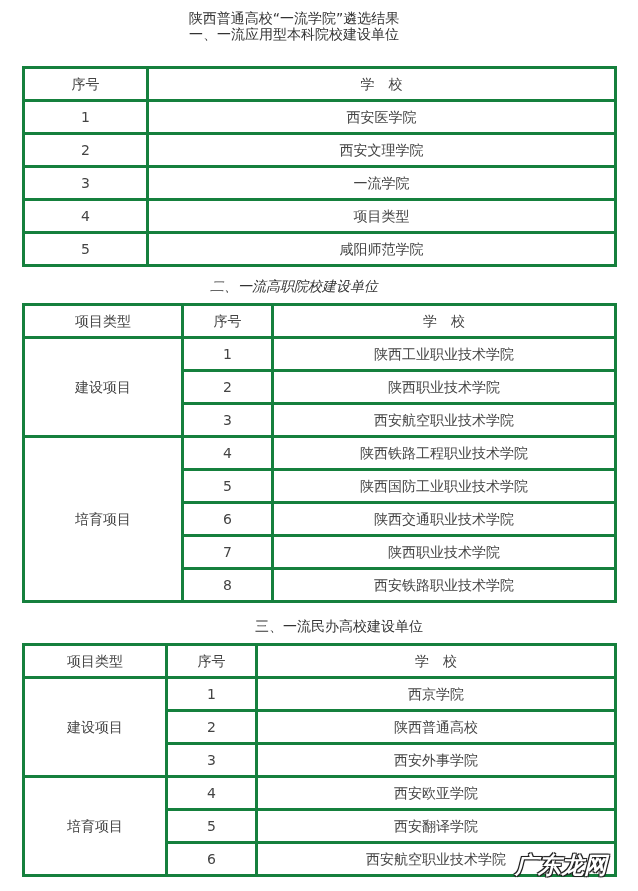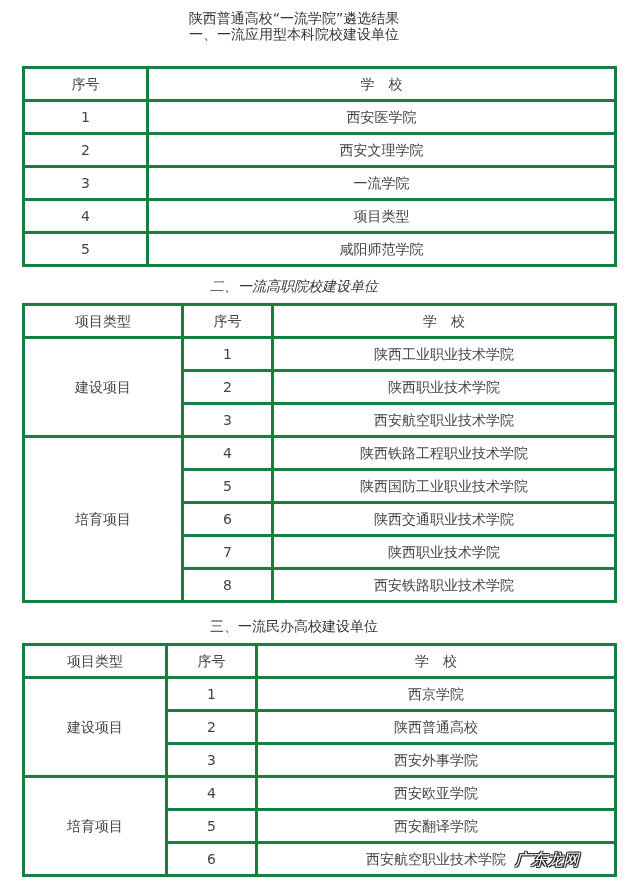--- a/index.html
+++ b/index.html
@@ -16,21 +16,21 @@
     position: absolute; left: 22px; width: 595px;
     border-collapse: collapse; table-layout: fixed;
     font-size: 14px; color: #444;
   }
   table.grid td, table.grid th {
     border: 3px solid #15803d; text-align: center; vertical-align: middle;
     font-weight: normal; padding: 0; height: 30px; line-height: 30px;
   }
   .watermark {
     position: absolute; left: 515px; top: 850px;
-    font-size: 16px; font-weight: normal; color: #ffffff; letter-spacing: 0px;
+    font-size: 23px; font-weight: bold; color: #ffffff; letter-spacing: 0px;
     text-shadow: -1px -1px 0 #222, 1px -1px 0 #222, -1px 1px 0 #222, 1px 1px 0 #222, 0 0 2px #222;
     font-style: italic;
   }
 </style>
 </head>
 <body>
 
 <div class="heading" style="top:8px;">陕西普通高校“一流学院”遴选结果</div>
 <div class="heading" style="top:24px;">一、一流应用型本科院校建设单位</div>
 
@@ -111,21 +111,21 @@
         <td>7</td>
         <td>陕西职业技术学院</td>
       </tr>
   <tr>
         <td>8</td>
         <td>西安铁路职业技术学院</td>
       </tr>
 </tbody>
   </table>
 
-<div class="heading" style="top:616px;">三、一流民办高校建设单位</div>
+<div class="heading" style="top:616px;margin-left:45px;">三、一流民办高校建设单位</div>
 
 <table class="grid" style="top:643px;">
   <colgroup>
       <col style="width:143px">
       <col style="width:90px">
       <col>
     </colgroup>
   <tbody>
       <tr>
     <th>项目类型</th>

